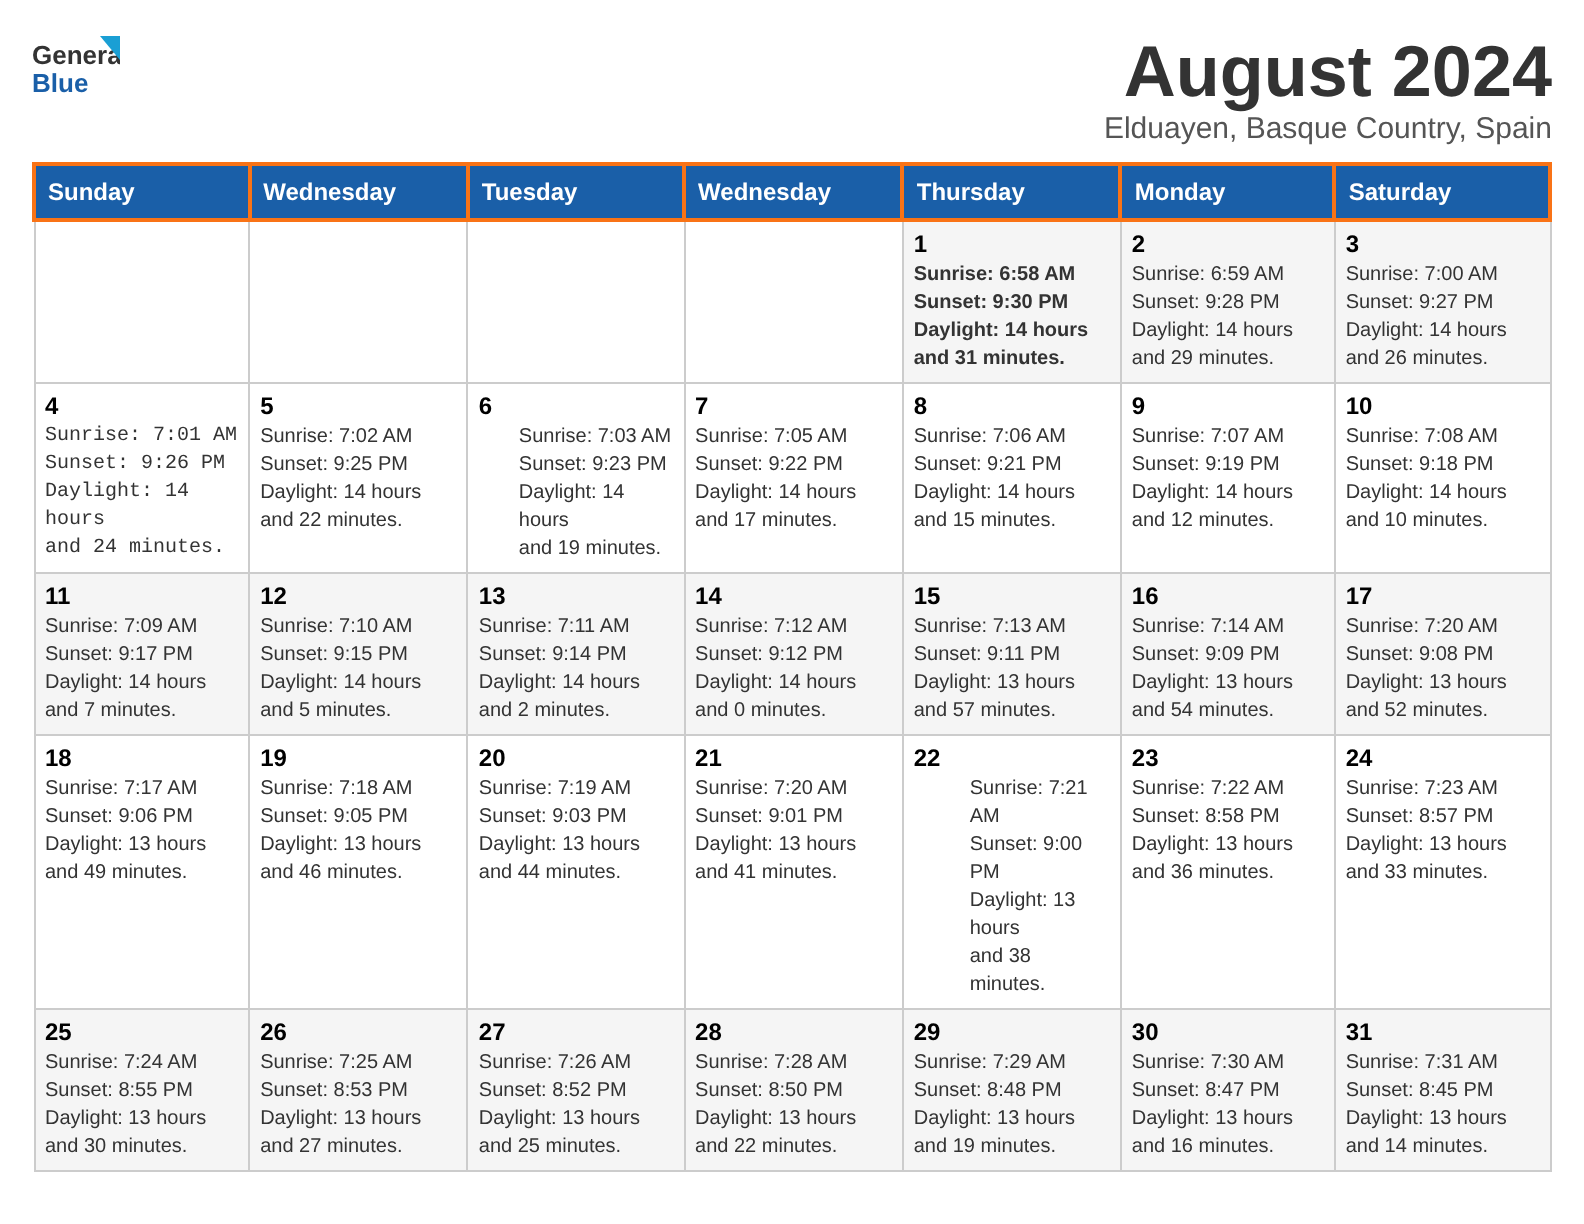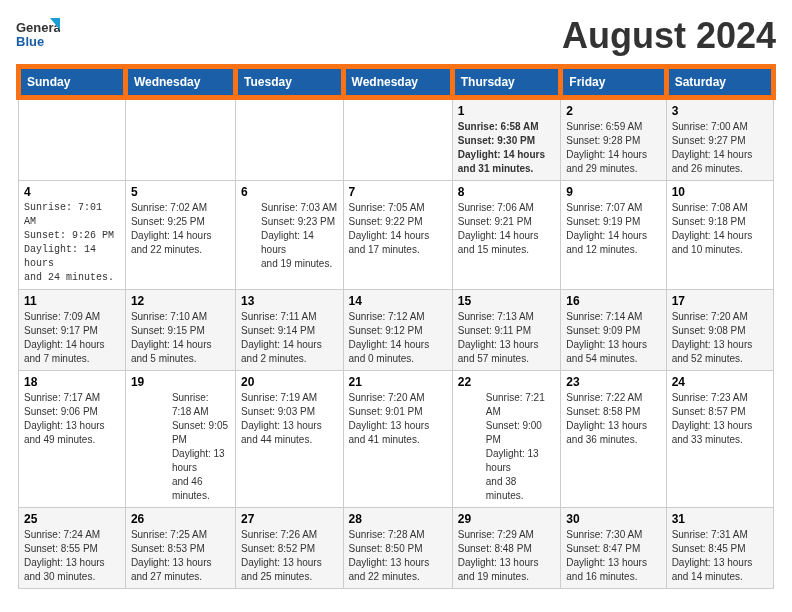--- a/index.html
+++ b/index.html
@@ -39,21 +39,21 @@
       border-collapse: collapse;
       font-size: 11px;
     }
     thead tr th {
       background-color: #1a5fa8;
       color: #fff;
       text-align: left;
       padding: 6px 6px;
       font-size: 12px;
       font-weight: bold;
-      border: 5px solid #f97316;
+      border: 2px solid #f97316;
     }
     tbody tr td {
       border: 1px solid #ccc;
       vertical-align: top;
       padding: 4px 5px;
       width: 113px;
       min-height: 72px;
       background: #fff;
     }
     tbody tr:nth-child(odd) td {
@@ -88,32 +88,33 @@
           <rect x="0" y="0" width="44" height="36" fill="white"></rect>
           <text x="0" y="16" font-size="13" font-weight="bold" fill="#333" font-family="Arial">General</text>
           <text x="0" y="30" font-size="13" font-weight="bold" fill="#1a5fa8" font-family="Arial">Blue</text>
           <polygon points="34,2 44,2 44,14" fill="#1a9fd4"></polygon>
         </svg>
       </div>
     </div>
   </div>
   <div class="title-area">
     <div class="calendar-title">August 2024</div>
+    <div class="calendar-subtitle">Elduayen, Basque Country, Spain</div>
   </div>
 </div>
 
 <table>
   <thead>
     <tr>
     <th>Sunday</th>
         <th>Wednesday</th>
         <th>Tuesday</th>
         <th>Wednesday</th>
         <th>Thursday</th>
-        <th>Friday</th>
+        <th>Monday</th>
         <th>Saturday</th>
       </tr>
   </thead>
   <tbody id="calendar-body">
   <tr>
         <td class="empty-cell"></td>
         <td class="empty-cell"></td>
         <td class="empty-cell"></td>
         <td class="empty-cell"></td>
         <td>
@@ -243,21 +244,21 @@
       <tr>
         <td>
           <span class="day-number">18</span>
           <div class="day-info" style="white-space: pre-line;">Sunrise: 7:17 AM
 Sunset: 9:06 PM
 Daylight: 13 hours
 and 49 minutes.</div>
         </td>
         <td>
           <span class="day-number">19</span>
-          <div class="day-info" style="white-space: pre-line; margin-left: 41px;">Sunrise: 7:18 AM
+          <div class="day-info" style="white-space: pre-line;">Sunrise: 7:18 AM
 Sunset: 9:05 PM
 Daylight: 13 hours
 and 46 minutes.</div>
         </td>
         <td>
           <span class="day-number">20</span>
           <div class="day-info" style="white-space: pre-line;">Sunrise: 7:19 AM
 Sunset: 9:03 PM
 Daylight: 13 hours
 and 44 minutes.</div>

